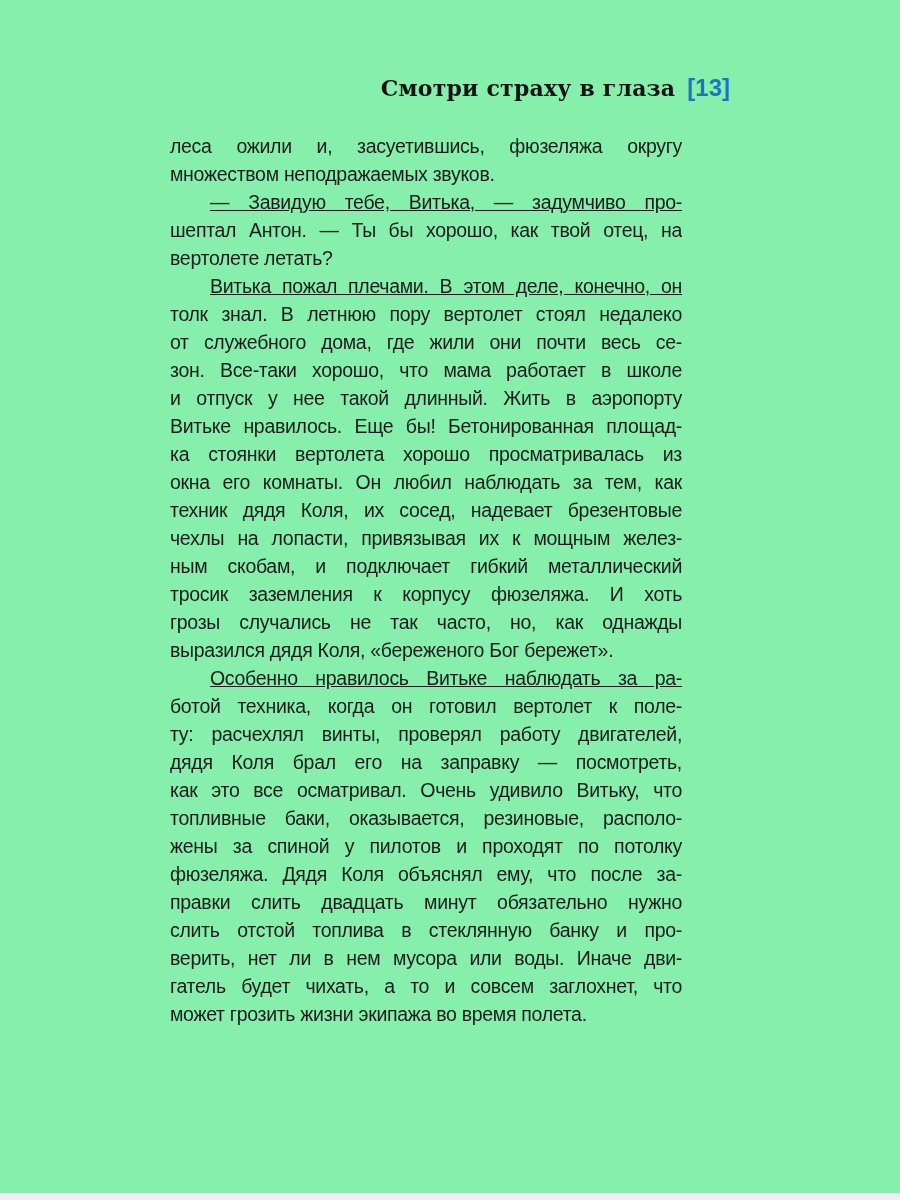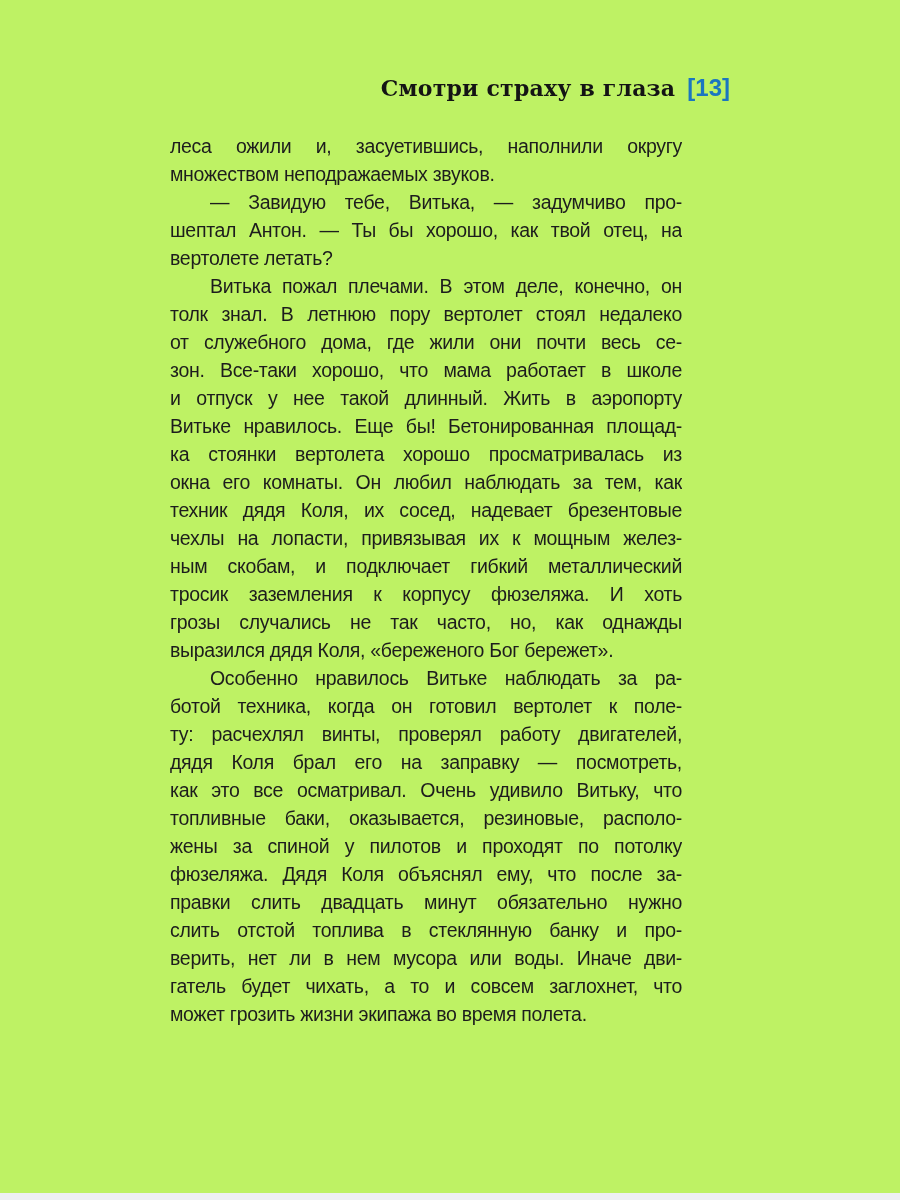--- a/index.html
+++ b/index.html
@@ -4,21 +4,21 @@
 <style>
   html, body {
     margin: 0;
     padding: 0;
     background: #ffffff;
   }
   .page {
     position: relative;
     width: 900px;
     height: 1200px;
-    background: #bef264;
+    background: #86efac;
     overflow: hidden;
     font-family: "Liberation Sans", sans-serif;
   }
   
   .runhead {
     position: absolute;
     top: 74px;
     left: 170px;
     width: 560px;
     text-align: right;
@@ -57,20 +57,21 @@
     text-align-last: justify;
     overflow: hidden;
     white-space: normal;
   }
   .line.last {
     text-align: right;
     text-align-last: left;
   }
   .line.indent {
     text-indent: 40px;
+    text-decoration: underline;
   }
   
   .scan-edge {
     position: absolute;
     left: 0;
     bottom: 0;
     width: 100%;
     height: 7px;
     background: #eef0f2;
   }
@@ -78,21 +79,21 @@
 </head>
 <body>
 
 <div class="page">
 
   <div class="runhead">
     <span class="runhead-title">Смотри страху в глаза</span><span class="runhead-pagenum" style="color: rgb(27, 118, 192);">[13]</span>
   </div>
 
   <div class="textblock" id="text-block" style="color: rgb(29, 29, 29);">
-      <div class="line">леса ожили и, засуетившись, наполнили округу</div>
+      <div class="line">леса ожили и, засуетившись, фюзеляжа округу</div>
       <div class="line last">множеством неподражаемых звуков.</div>
       <div class="line indent">— Завидую тебе, Витька, — задумчиво про-</div>
       <div class="line">шептал Антон. — Ты бы хорошо, как твой отец, на</div>
       <div class="line last">вертолете летать?</div>
       <div class="line indent">Витька пожал плечами. В этом деле, конечно, он</div>
       <div class="line">толк знал. В летнюю пору вертолет стоял недалеко</div>
       <div class="line">от служебного дома, где жили они почти весь се-</div>
       <div class="line">зон. Все-таки хорошо, что мама работает в школе</div>
       <div class="line">и отпуск у нее такой длинный. Жить в аэропорту</div>
       <div class="line">Витьке нравилось. Еще бы! Бетонированная площад-</div>

